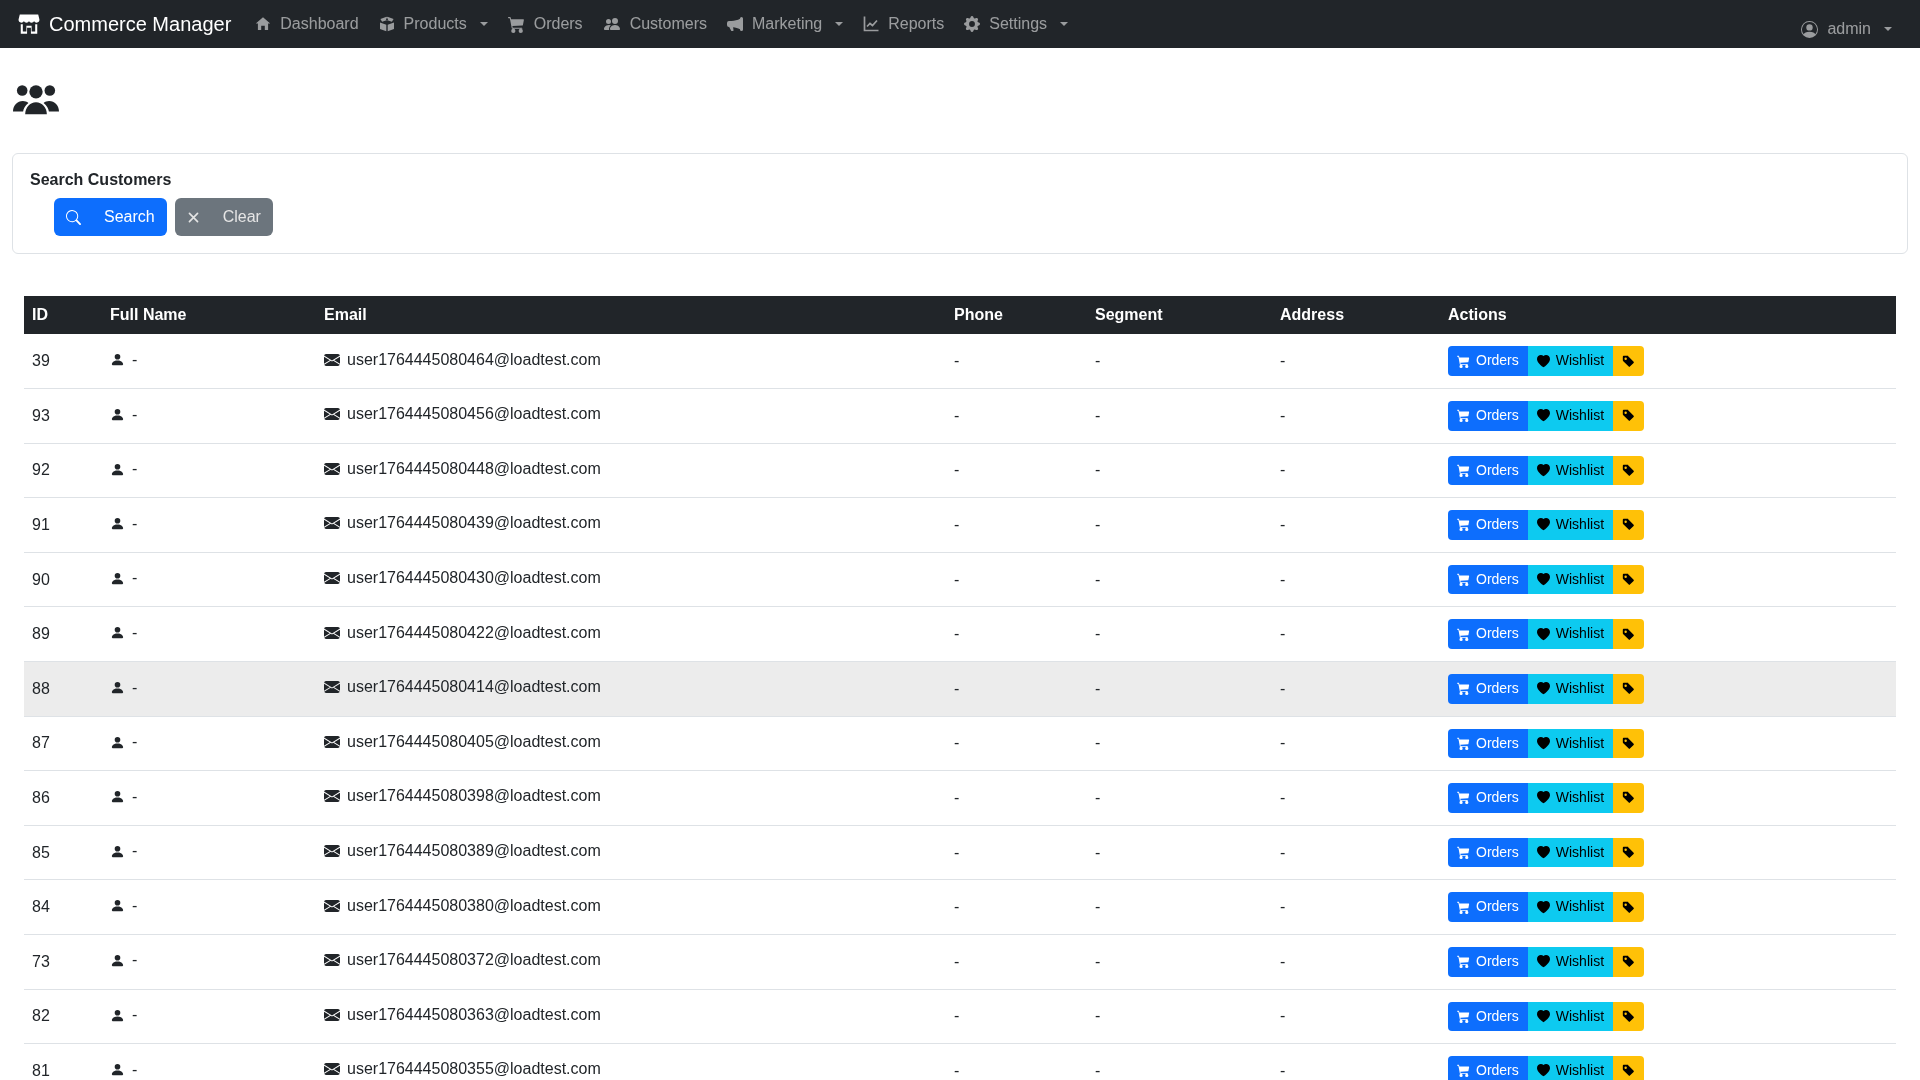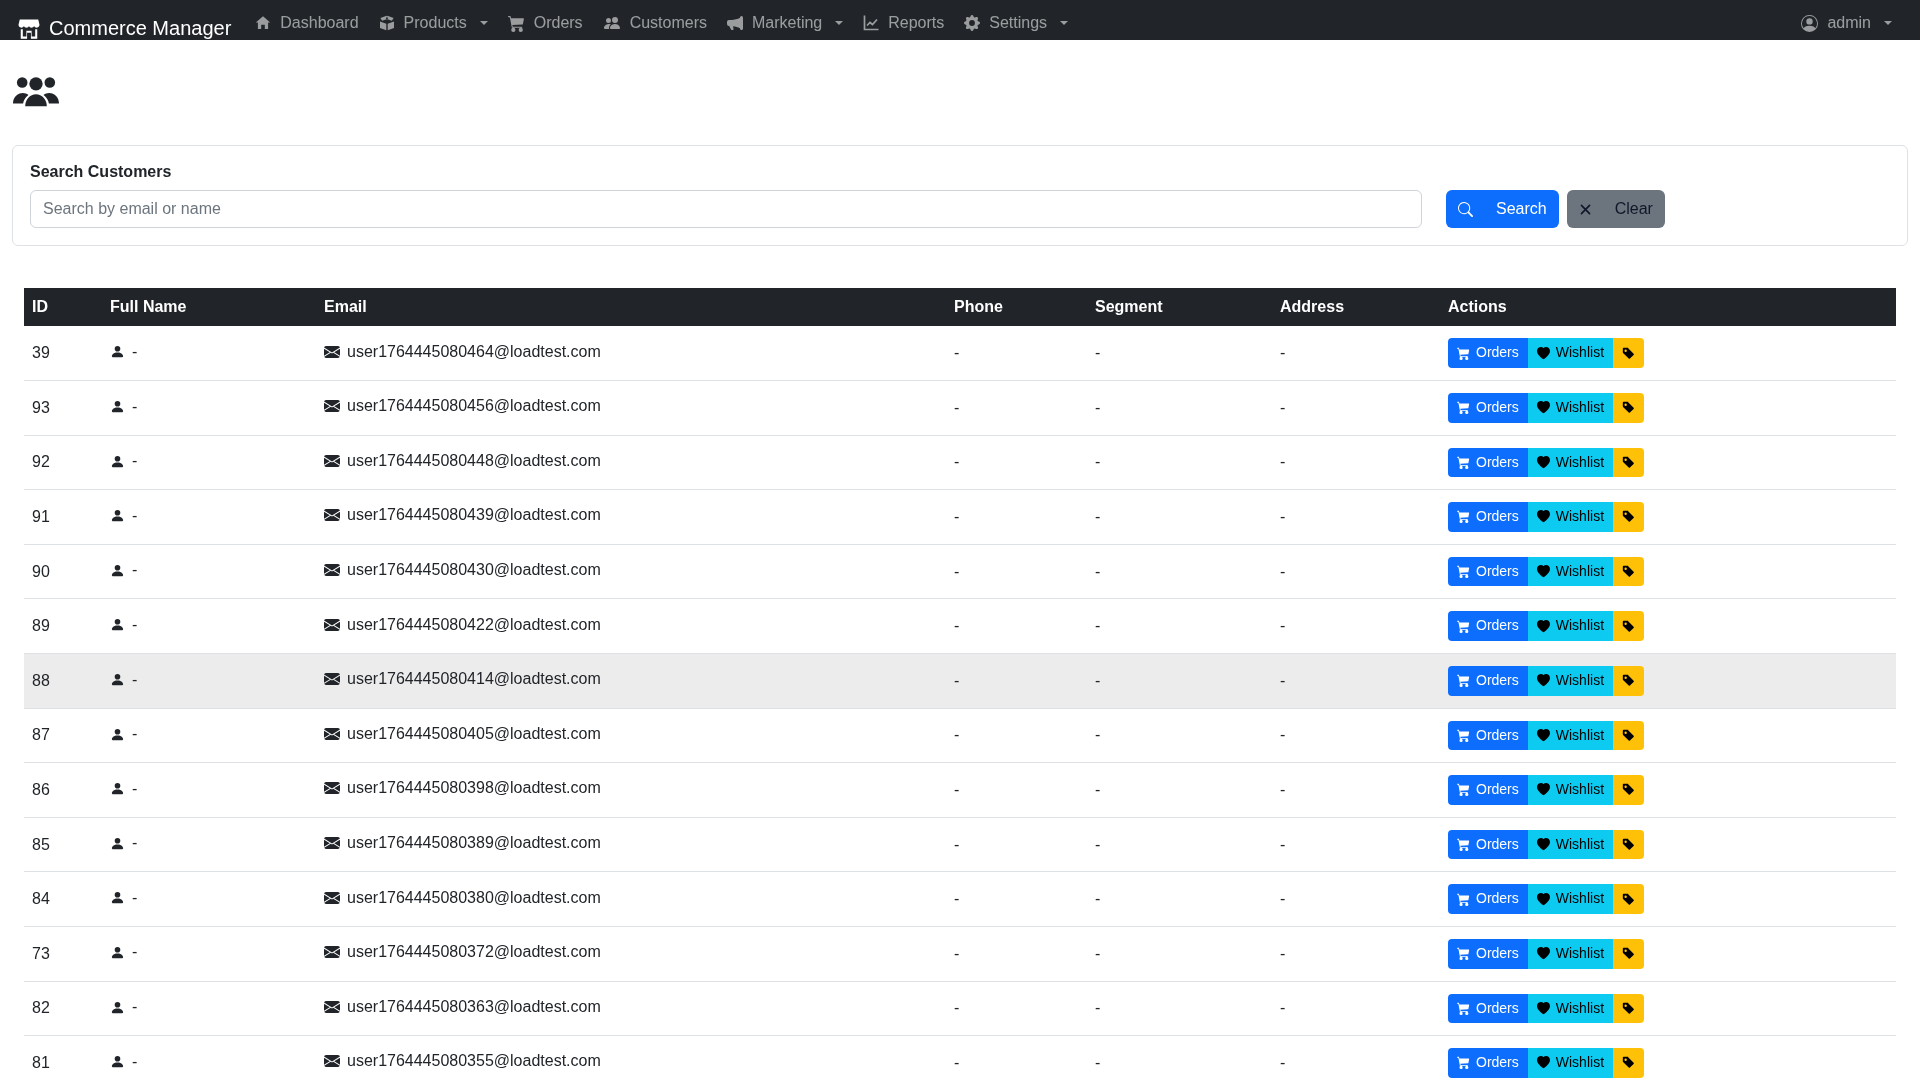--- a/index.html
+++ b/index.html
@@ -7,22 +7,22 @@
   body {
     font-family:"Liberation Sans","DejaVu Sans",sans-serif;
     color:var(--text,#212529);
     background:#fff;
   }
   .i { display:inline-flex; align-items:center; justify-content:center; }
   .i svg { display:block; }
 
   
   .navbar {
-    height:40px; background:var(--navbar-bg,#212529);
-    display:flex; align-items:flex-end; padding:0 18px;
+    height:48px; background:var(--navbar-bg,#212529);
+    display:flex; align-items:center; padding:0 18px;
   }
   .brand {
     color:#fff; font-size:20px; display:flex; align-items:center; gap:9px;
     cursor:pointer; white-space:nowrap;
   }
   .nav-links { display:flex; align-items:center; margin-left:14px; }
   .nav-link {
     color:var(--link-muted,rgba(255,255,255,0.55)); font-size:16px;
     display:flex; align-items:center; gap:9px; padding:8px 10px;
     cursor:pointer; white-space:nowrap;
@@ -54,21 +54,21 @@
     border-radius:6px; padding:6px 12px; font-size:16px;
     font-family:inherit; color:var(--text,#212529); outline:none;
   }
   .search-input::placeholder { color:#6c757d; opacity:1; }
   .btn {
     display:inline-flex; gap:23px; border:none;
     border-radius:6px; font-size:16px; font-family:inherit;
     padding:8px 12px; cursor:pointer; line-height:1.4; white-space:nowrap;
   }
   .btn-primary { background:var(--primary,#0d6efd); color:#fff; }
-  .btn-secondary { background:var(--secondary,#6c757d); color:#0f172a; }
+  .btn-secondary { background:var(--secondary,#6c757d); color:#e5e5e5; }
   .search-btn { margin-left:24px; }
   .clear-btn { margin-left:8px; }
 
   
   .table-wrap { margin:42px 24px 0; }
   table { width:100%; border-collapse:collapse; font-size:16px; table-layout:fixed; }
   thead th {
     background:var(--table-header-bg,#212529); color:#fff; text-align:left;
     font-weight:700; padding:10px 8px;
   }
@@ -185,21 +185,20 @@
         <path d="M0 12.4c0-2.6 1.9-4.5 4.3-4.5.9 0 1.7.3 2.4.8-1.4 1.1-2.2 2.6-2.3 3.7z"></path>
         <path d="M20 12.4c0-2.6-1.9-4.5-4.3-4.5-.9 0-1.7.3-2.4.8 1.4 1.1 2.2 2.6 2.3 3.7z"></path>
         <path d="M5.3 13.6c0-3 2.1-5.2 4.7-5.2s4.7 2.2 4.7 5.2z"></path>
       </svg>
   </span>
 </div>
 
 <div class="card">
   <div class="search-label">Search Customers</div>
   <div class="search-row">
-    <input class="search-input" type="text" placeholder="Search by email or name" style="">
     <button class="btn btn-primary search-btn">
       <span class="i">
           <svg width="15" height="15" viewBox="0 0 16 16" fill="currentColor">
             <path d="M11.742 10.344a6.5 6.5 0 1 0-1.397 1.398h-.001q.044.06.098.115l3.85 3.85a1 1 0 0 0 1.415-1.414l-3.85-3.85a1 1 0 0 0-.115-.1zM12 6.5a5.5 5.5 0 1 1-11 0 5.5 5.5 0 0 1 11 0z"></path>
           </svg>
         </span>
       <span>Search</span>
     </button>
     <button class="btn btn-secondary clear-btn">
       <span class="i">

